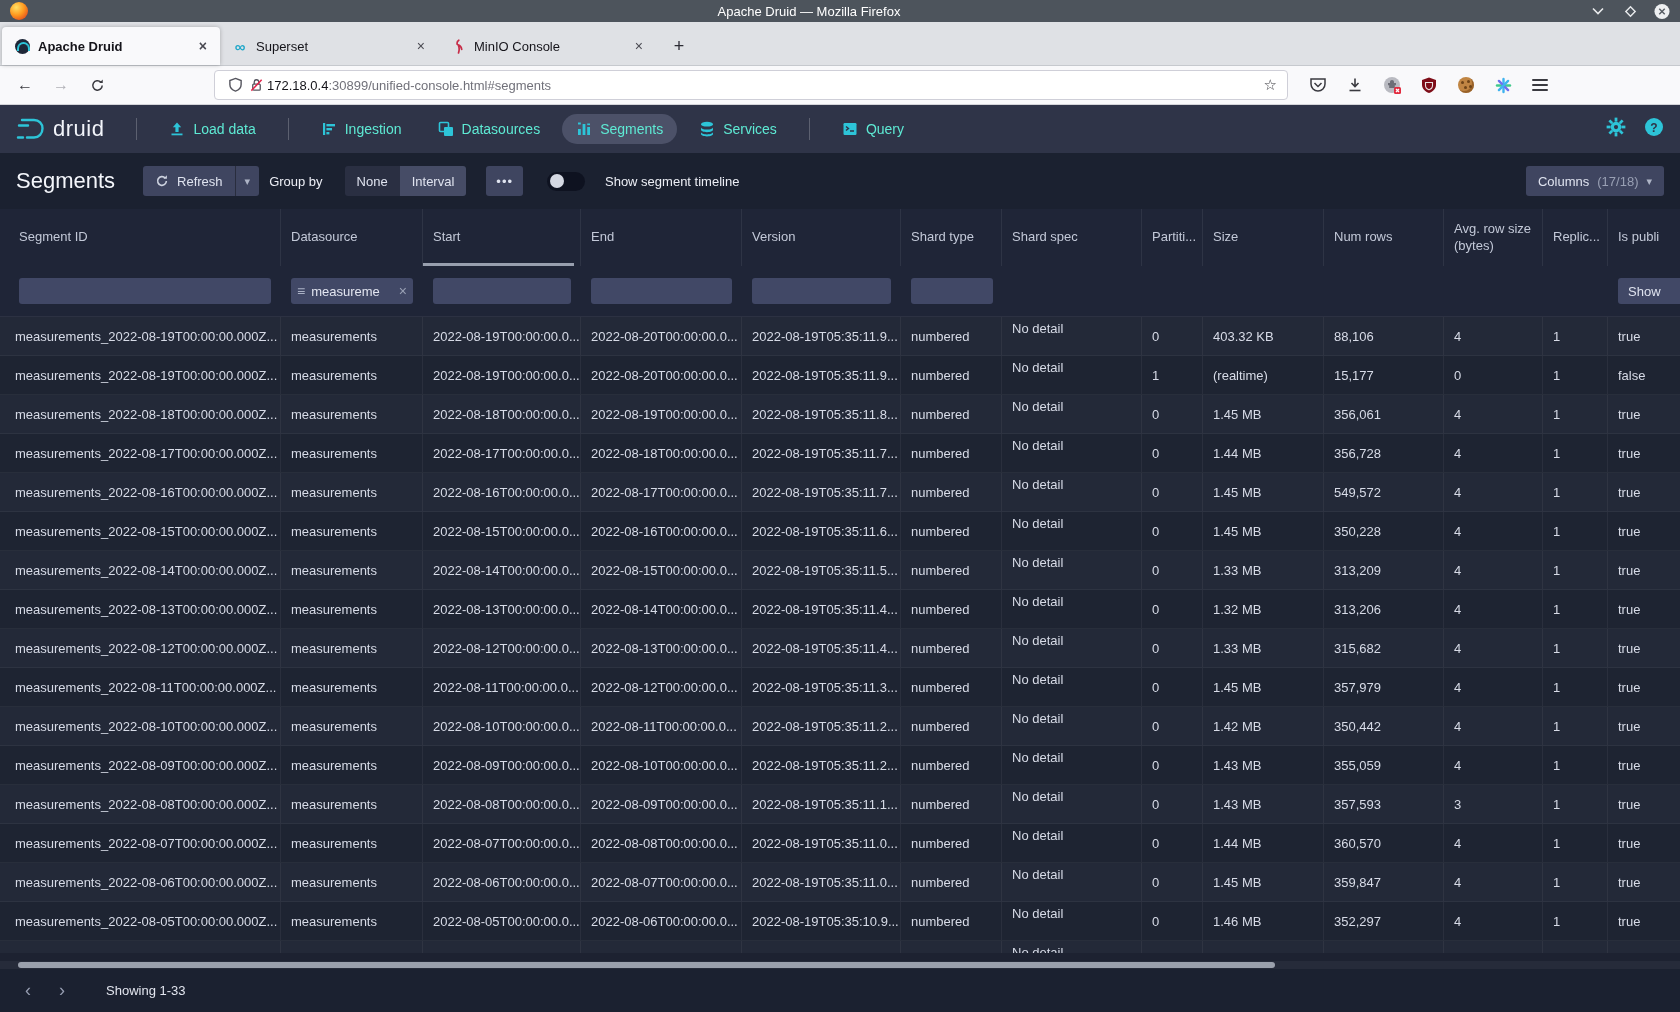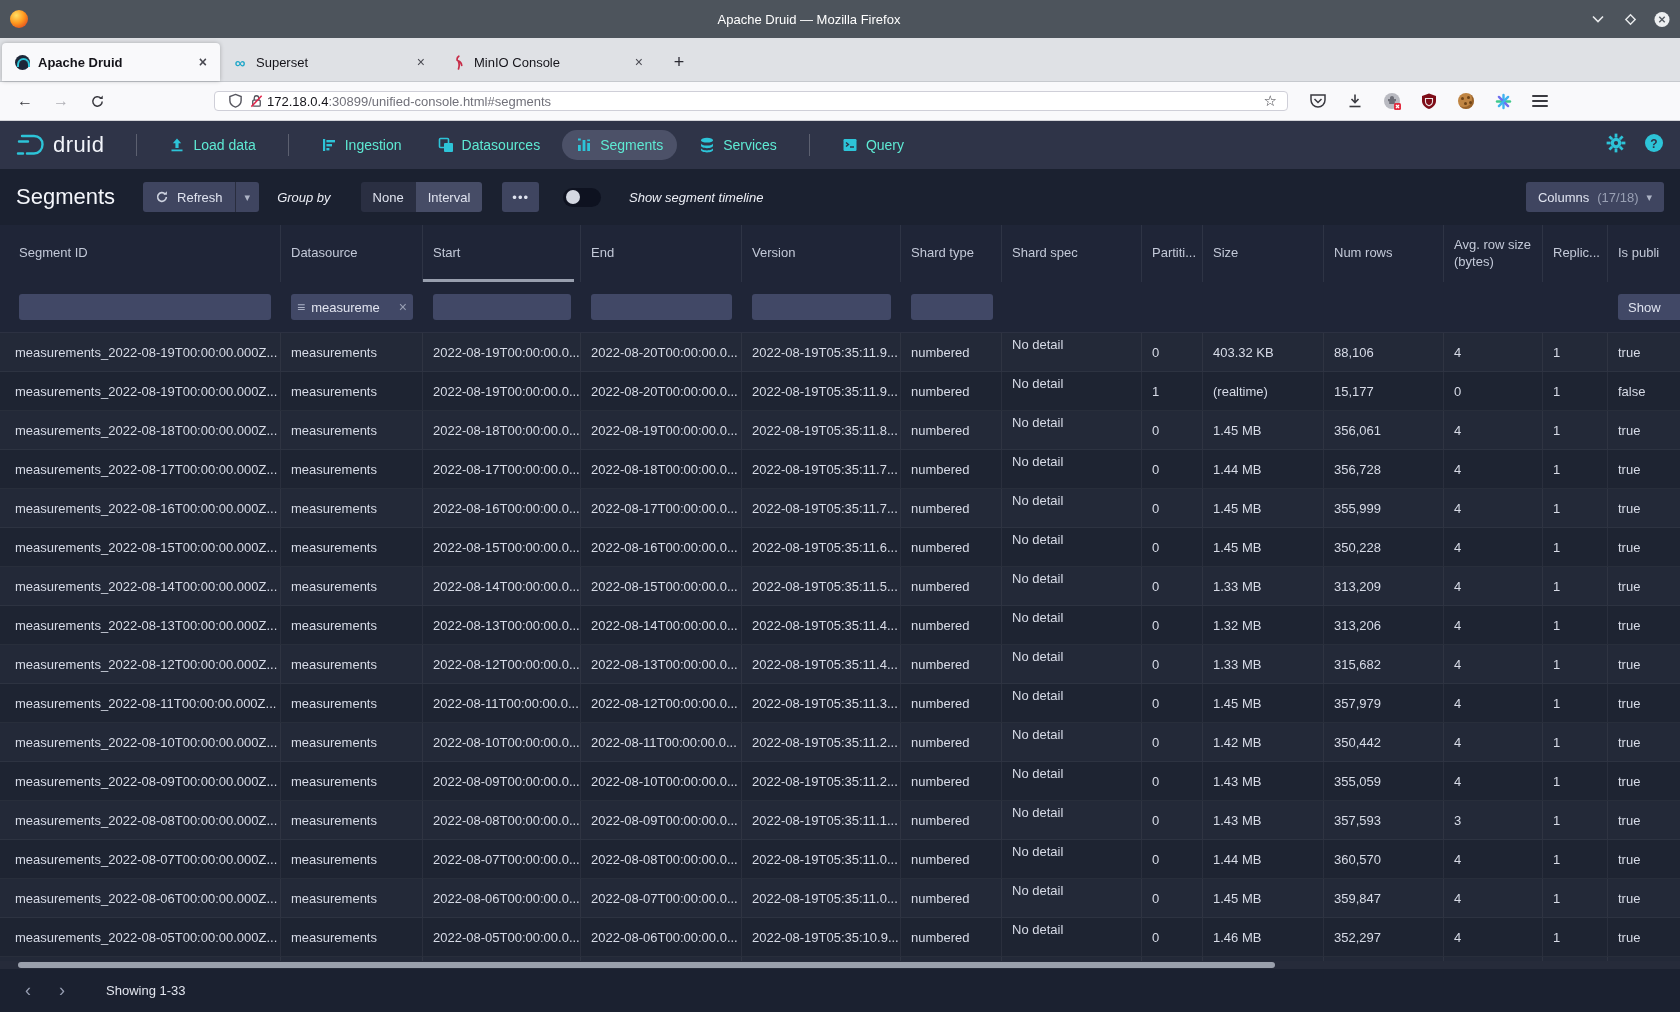--- a/index.html
+++ b/index.html
@@ -1,21 +1,21 @@
 <!DOCTYPE html>
 <html><head>
 <meta charset="utf-8">
 <style>
   * { margin:0; padding:0; box-sizing:border-box; }
   html,body { width:1680px; height:1012px; overflow:hidden; background:#1b2130;
     font-family:"Liberation Sans","DejaVu Sans",sans-serif; }
   .app { width:1680px; height:1012px; display:flex; flex-direction:column; position:relative; }
 
   
-  .titlebar { height:38px; background:#4d545c; display:flex; align-items:center; padding:0 10px; flex:0 0 auto; }
+  .titlebar { height:22px; background:#4d545c; display:flex; align-items:center; padding:0 10px; flex:0 0 auto; }
   .ff-logo { width:18px; height:18px; border-radius:50%;
     background:radial-gradient(circle at 35% 30%, #ffe066 0%, #ff9a1f 45%, #e4541f 80%, #b53014 100%); }
   .win-title { flex:1; text-align:center; color:#ffffff; font-size:13px; }
   .win-controls { display:flex; align-items:center; gap:16px; }
   .wc { width:16px; height:16px; display:flex; align-items:center; justify-content:center; cursor:default; }
   .wc svg { display:block; }
 
   
   .tabstrip { height:44px; background:#dfe1e5; display:flex; align-items:flex-end; padding:0 2px; flex:0 0 auto; border-bottom:1px solid #c6c9ce; }
   .tab { height:38px; display:flex; align-items:center; gap:8px; padding:0 10px 0 12px; width:218px; font-size:13px; color:#15141a; position:relative; }
@@ -25,21 +25,21 @@
   .favicon { width:16px; height:16px; flex:0 0 auto; display:flex; align-items:center; justify-content:center; }
   .fav-druid { width:15px; height:15px; border-radius:50%; background:#1e2738; position:relative; }
   .fav-druid::after { content:""; position:absolute; left:2px; top:3px; width:9px; height:7px; border:2px solid #2dc4d8; border-bottom:none; border-radius:7px 7px 0 0; }
   .fav-superset { color:#20a7c9; font-weight:bold; font-size:15px; line-height:1; }
   .newtab { width:30px; height:30px; margin:0 0 4px 8px; display:flex; align-items:center; justify-content:center; font-size:18px; color:#2b2b33; border-radius:4px; }
 
   
   .toolbar { height:39px; background:#f9f9fb; display:flex; align-items:center; padding:0 10px; gap:6px; flex:0 0 auto; border-bottom:1px solid #d4d4d9; }
   .navbtn { width:30px; height:28px; display:flex; align-items:center; justify-content:center; font-size:16px; color:#3a3a40; border-radius:4px; }
   .navbtn.fwd { color:#b0b0b6; }
-  .urlbar { height:20px; flex:0 0 1074px; margin-left:96px; background:#ffffff; border:1px solid #cfcfd8; border-radius:4px; display:flex; align-items:center; padding:0 10px; gap:1px; }
+  .urlbar { height:30px; flex:0 0 1074px; margin-left:96px; background:#ffffff; border:1px solid #cfcfd8; border-radius:4px; display:flex; align-items:center; padding:0 10px; gap:1px; }
   .url-text { flex:1; font-size:13px; color:#71717a; white-space:nowrap; overflow:hidden; }
   .url-text b { color:#15141a; font-weight:normal; }
   .url-star { color:#3a3a40; font-size:15px; }
   .tool-icons { display:flex; align-items:center; gap:17px; margin-left:14px; }
   .ticon { width:20px; height:20px; display:flex; align-items:center; justify-content:center; position:relative; }
   .cookie { width:16px; height:16px; border-radius:50%; background:#c08543; box-shadow:inset -2px -2px 0 rgba(120,70,20,.55); position:relative; }
   .cookie i { position:absolute; width:3px; height:3px; border-radius:50%; background:#6e4418; }
   .hamb { width:16px; height:12px; display:flex; flex-direction:column; justify-content:space-between; }
   .hamb i { height:2px; background:#3a3a40; border-radius:1px; }
 
@@ -53,21 +53,21 @@
   .nav-item svg { display:block; }
   .dnav-right { margin-left:auto; display:flex; align-items:center; gap:18px; }
 
   
   .phead { height:56px; display:flex; align-items:center; padding:0 16px; gap:10px; flex:0 0 auto; }
   .ptitle { color:#f4f6fb; font-size:22px; margin-right:18px; }
   .btn { background:#3f4560; color:#dfe3ef; font-size:13px; border-radius:3px; height:30px; display:flex; align-items:center; padding:0 12px; gap:8px; cursor:default; white-space:nowrap; }
   .split { display:flex; }
   .split .btn.main { border-radius:3px 0 0 3px; }
   .split .btn.caret { border-radius:0 3px 3px 0; padding:0 9px; border-left:1px solid rgba(0,0,0,.35); color:#aeb4c6; }
-  .lbl { color:#eceef5; font-size:13px; margin:0 8px;font-style:italic; }
+  .lbl { color:#eceef5; font-size:13px; margin:0 0; }
   .btn-group { display:flex;margin-left:12px; }
   .btn-group .btn { border-radius:0; }
   .btn-group .btn:first-child { border-radius:3px 0 0 3px; background:#2a2f42; }
   .btn-group .btn:last-child { border-radius:0 3px 3px 0; background:#464c66; }
   .btn.more { padding:0 10px; letter-spacing:1px; margin-left:10px; }
   .switch { width:38px; height:19px; border-radius:10px; background:#0e1220; position:relative; margin:0 10px 0 14px; }
   .switch i { position:absolute; left:3px; top:2.5px; width:14px; height:14px; border-radius:50%; background:#d4d8e2; }
   .phead-right { margin-left:auto; }
   .dim { color:#99a0b4; }
   .btn .caret-glyph { color:#aeb4c6; font-size:11px; }
@@ -471,21 +471,21 @@
         <div class="grid-row trow">
           <div class="td td-id">measurements_2022-08-16T00:00:00.000Z...</div>
           <div class="td td-datasource">measurements</div>
           <div class="td td-start">2022-08-16T00:00:00.0...</div>
           <div class="td td-end">2022-08-17T00:00:00.0...</div>
           <div class="td td-version">2022-08-19T05:35:11.7...</div>
           <div class="td td-shard_type">numbered</div>
           <div class="td td-shard_spec">No detail</div>
           <div class="td td-partition">0</div>
           <div class="td td-size">1.45 MB</div>
-          <div class="td td-num_rows">355,999</div>
+          <div class="td td-num_rows">549,572</div>
           <div class="td td-avg_row_size">4</div>
           <div class="td td-replication">1</div>
           <div class="td td-is_published">true</div>
         </div>
         <div class="grid-row trow">
           <div class="td td-id">measurements_2022-08-15T00:00:00.000Z...</div>
           <div class="td td-datasource">measurements</div>
           <div class="td td-start">2022-08-15T00:00:00.0...</div>
           <div class="td td-end">2022-08-16T00:00:00.0...</div>
           <div class="td td-version">2022-08-19T05:35:11.6...</div>

